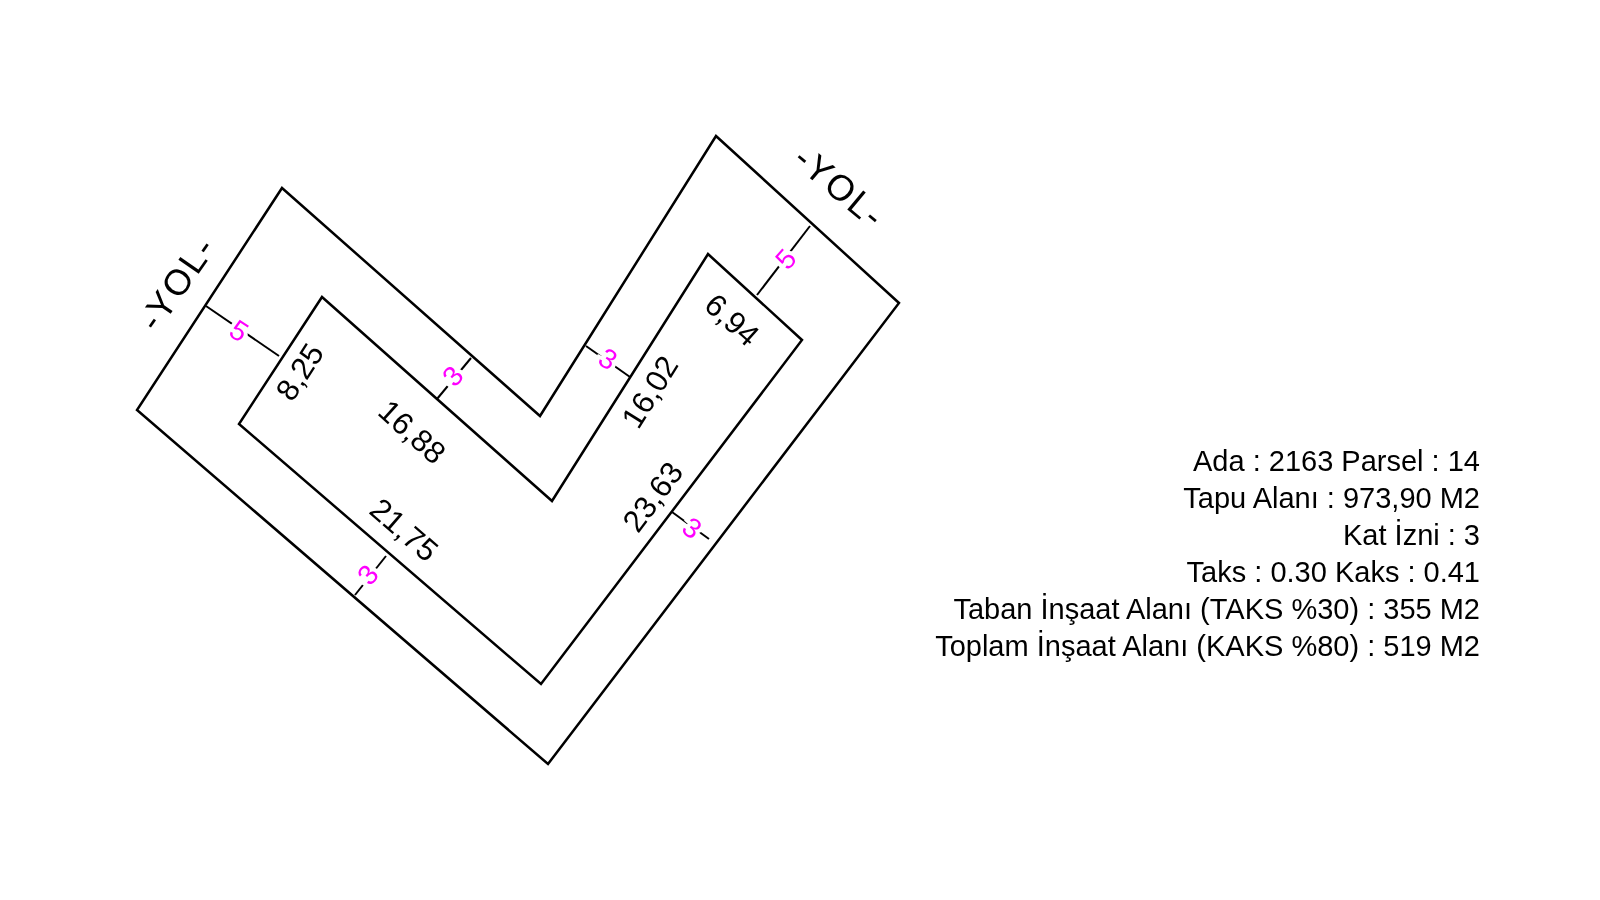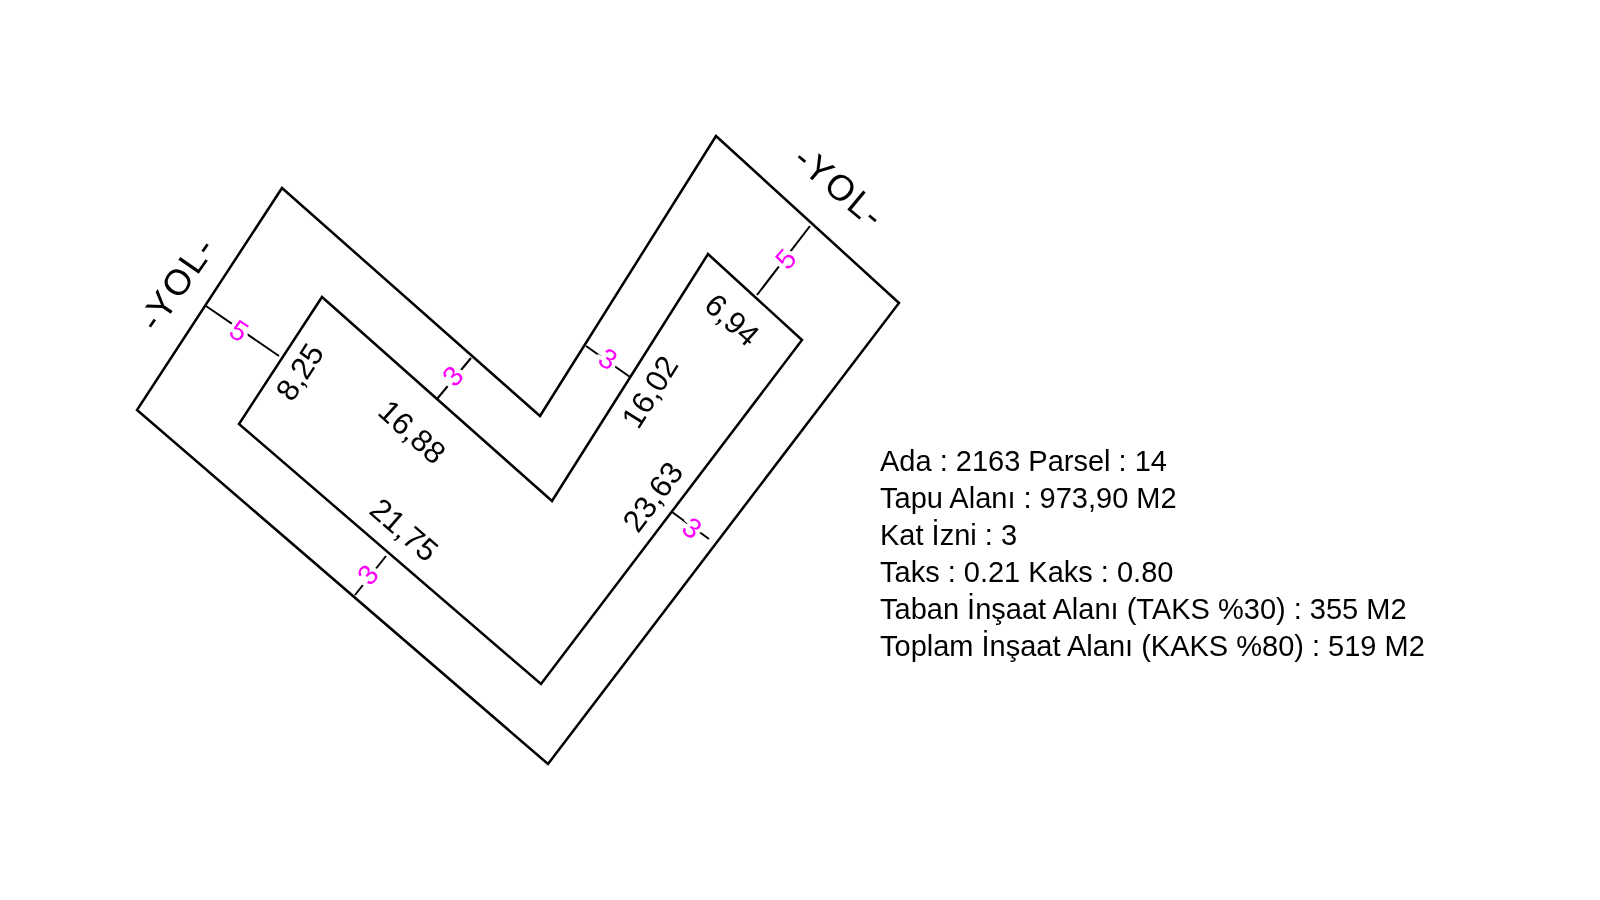--- a/index.html
+++ b/index.html
@@ -11,21 +11,21 @@
     overflow: hidden;
     font-family: "Liberation Sans", sans-serif;
   }
   svg { position: absolute; left: 0; top: 0; }
   svg text { font-family: "Liberation Sans", sans-serif; }
   .info {
     position: absolute;
     left: 880px;
     top: 443px;
     width: 600px;
-    text-align: left;
+    text-align: right;
     color: #000000;
   }
   .info-line {
     font-size: 29px;
     line-height: 37px;
     white-space: nowrap;
   }
 </style>
 </head>
 <body>
@@ -64,18 +64,18 @@
     <g id="g-road-labels">
         <text transform="translate(177 283) rotate(-55)" text-anchor="middle" dominant-baseline="central" fill="#000000" font-size="36" style="" letter-spacing="2">-YOL-</text>
         <text transform="translate(840 187) rotate(40)" text-anchor="middle" dominant-baseline="central" fill="#000000" font-size="36" style="" letter-spacing="2">-YOL-</text>
       </g>
   </svg>
 
   <div class="info">
     <div class="info-line">Ada : 2163 Parsel : 14</div>
     <div class="info-line">Tapu Alanı : 973,90 M2</div>
     <div class="info-line">Kat İzni : 3</div>
-    <div class="info-line">Taks : 0.21 Kaks : 0.80</div>
+    <div class="info-line">Taks : 0.30 Kaks : 0.41</div>
     <div class="info-line">Taban İnşaat Alanı (TAKS %30) : 355 M2</div>
     <div class="info-line">Toplam İnşaat Alanı (KAKS %80) : 519 M2</div>
   </div>
 
 </div>
 
 </body></html>

